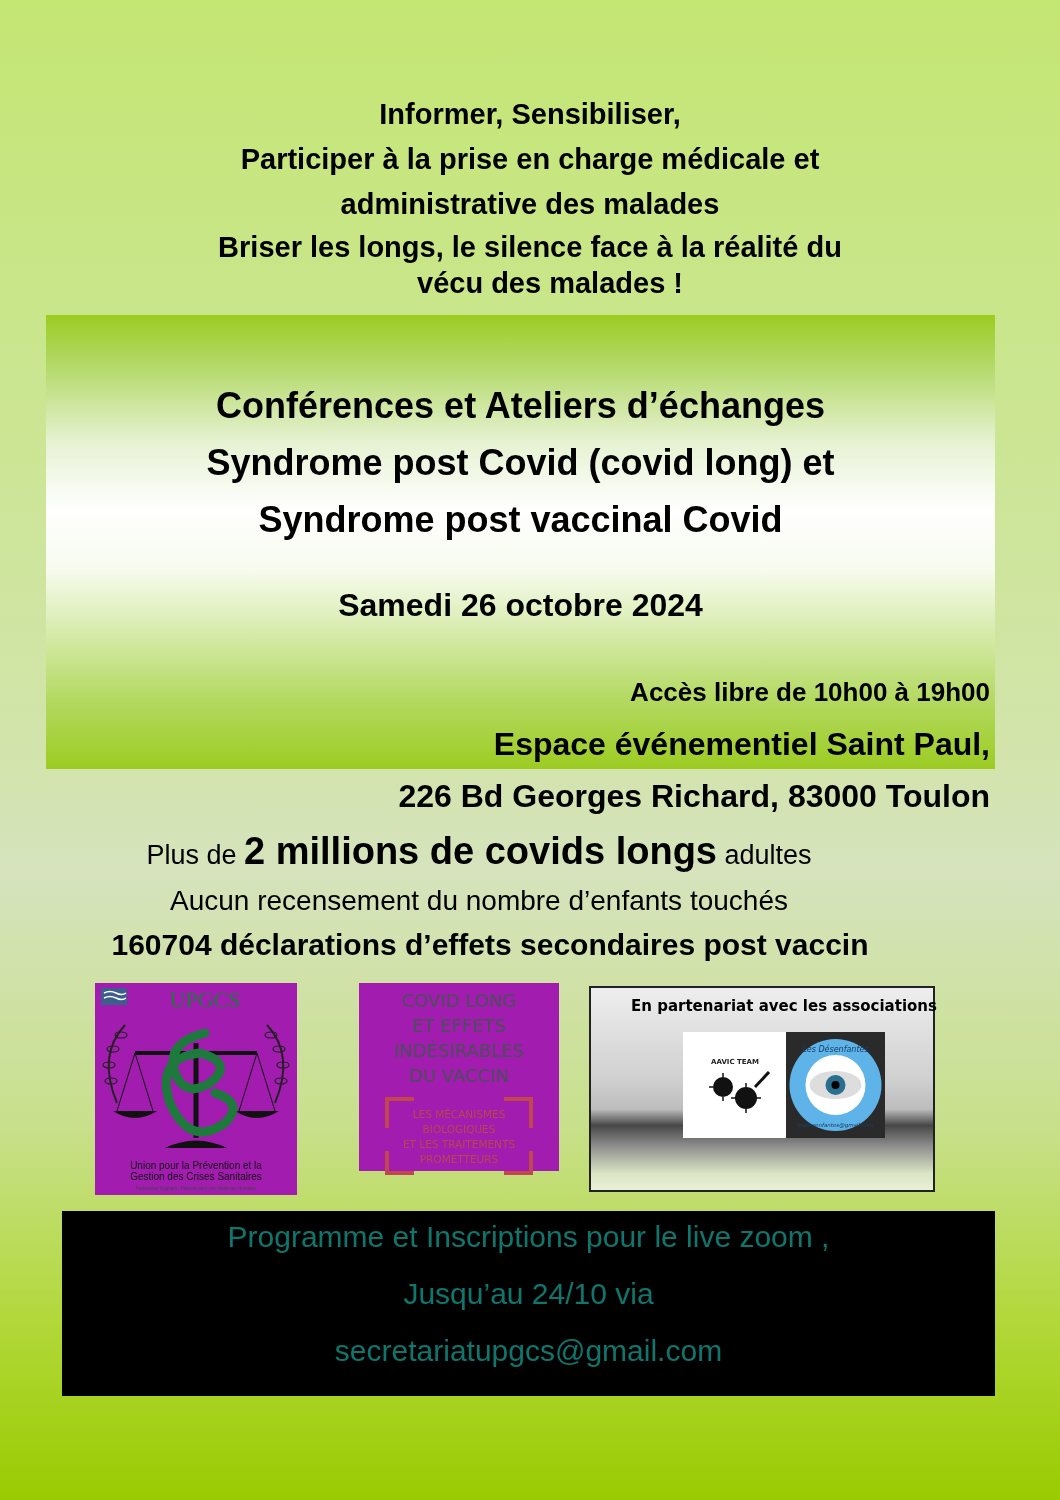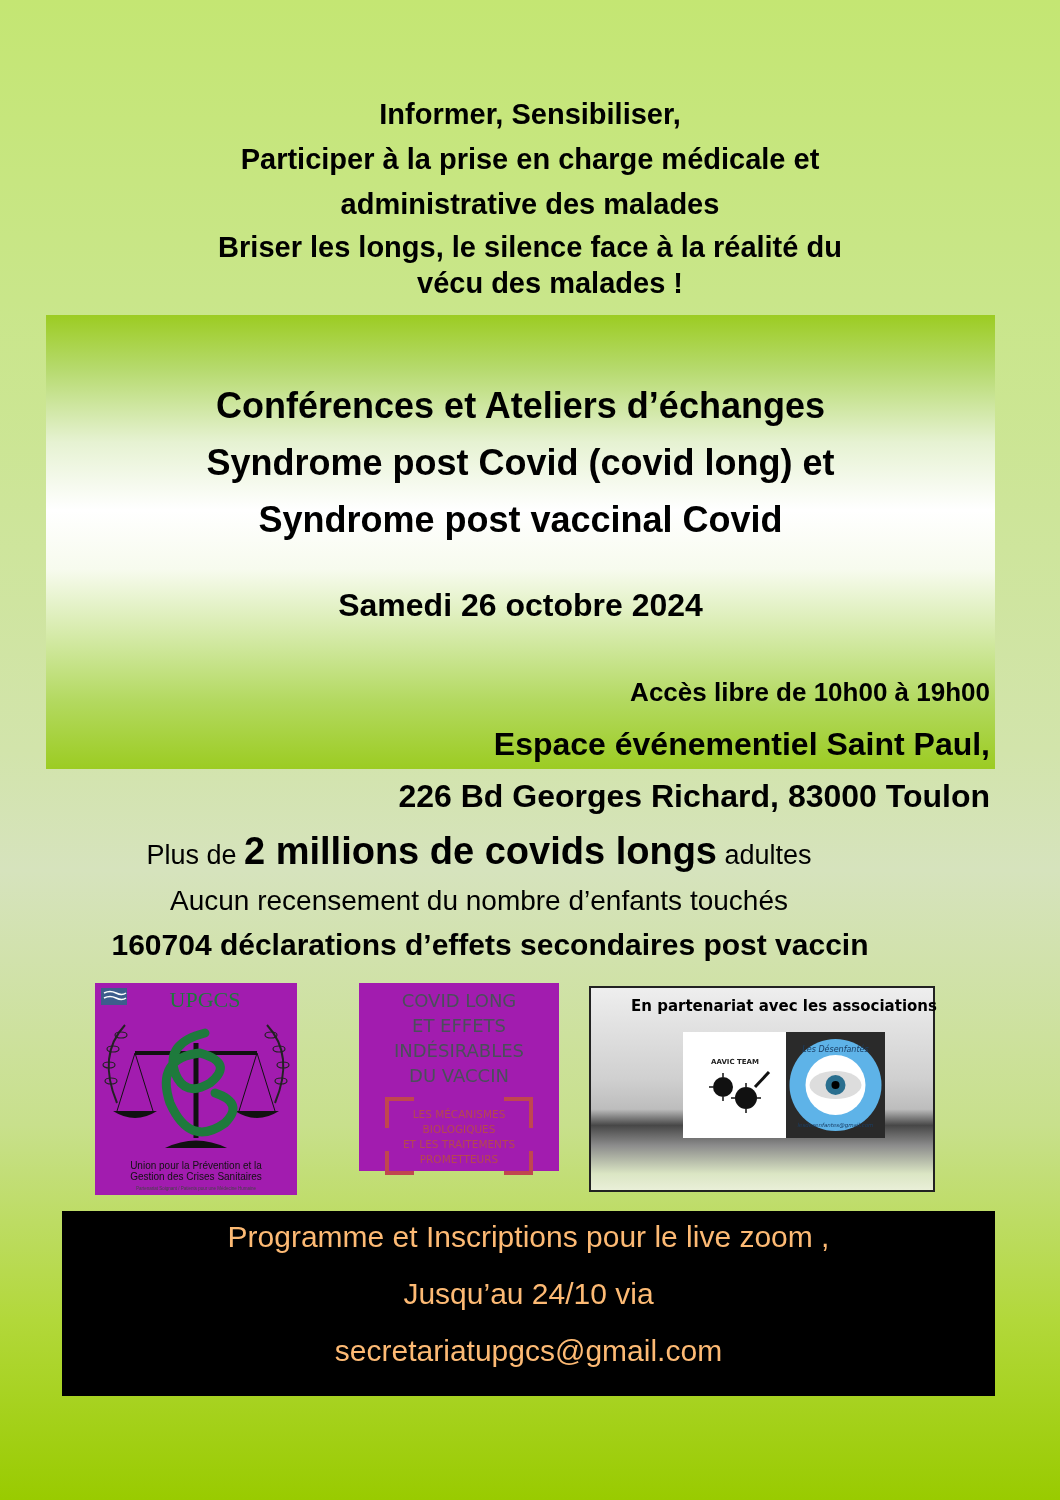--- a/index.html
+++ b/index.html
@@ -34,21 +34,21 @@
 
   .logo { background: #a21caf; }
   .logo-upgcs { left: 95px; top: 983px; width: 202px; height: 212px; }
   .logo-book { left: 359px; top: 983px; width: 200px; height: 188px; }
   .partners {
     left: 589px; top: 986px; width: 346px; height: 206px;
     border: 2px solid #222; box-sizing: border-box;
     background: linear-gradient(to bottom, #eeeeee 0%, #d0d0d0 45%, #bdbdbd 60%, #474747 68%, #8c8c8c 78%, #dbe6c4 92%, #e9efd8 100%);
   }
 
-  .cta { left: 62px; top: 1211px; width: 933px; height: 185px; background: #000; color: #fdba74; }
+  .cta { left: 62px; top: 1211px; width: 933px; height: 185px; background: #000; color: #0f766e; }
   .cta div { font-size: 30px; line-height: 57px; }
 </style>
 </head>
 <body>
 
 <div class="abs intro center">
   <div>Informer, Sensibiliser,</div>
   <div>Participer à la prise en charge médicale et</div>
   <div>administrative des malades</div>
   <div class="l4">Briser les longs, le silence face à la réalité du</div>

